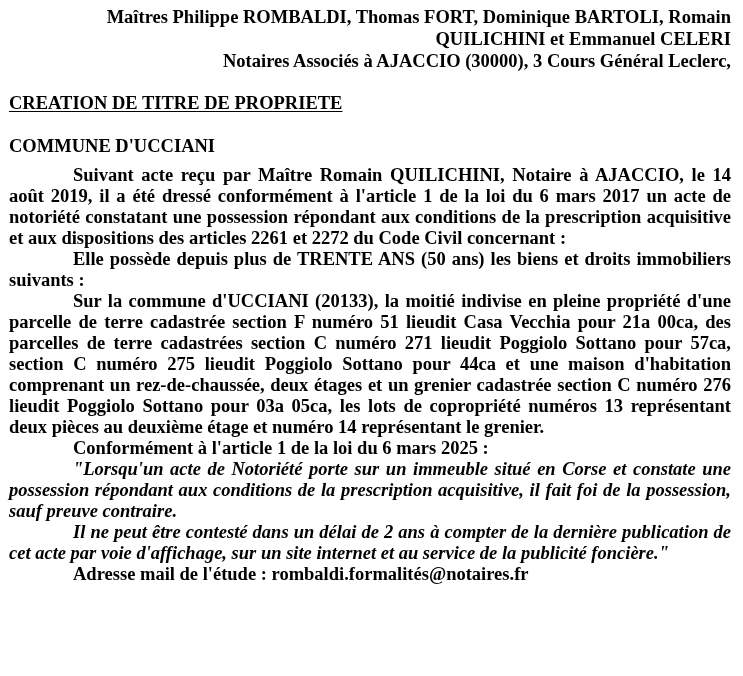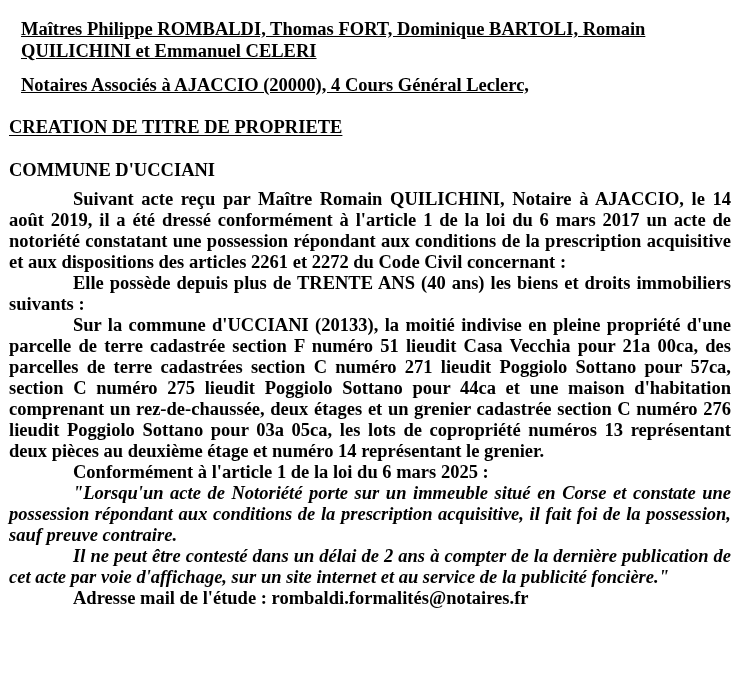--- a/index.html
+++ b/index.html
@@ -13,24 +13,23 @@
     font-weight: 700;
     font-size: 18.5px;
     overflow: hidden;
   }
   .page {
     width: 743px;
     height: 676px;
     padding: 6px 12px 0 9px;
   }
   .header p {
-    margin: 12px;
-    text-align: left;
+    margin: 0;
+    text-align: right;
     line-height: 22px;
-    text-decoration: underline;
   }
   .doc-title {
     margin: 20px 0 0 0;
     text-align: left;
     line-height: 22px;
   }
   .doc-title .underlined {
     text-decoration: underline;
     text-underline-offset: 2px;
   }
@@ -52,30 +51,30 @@
     font-style: italic;
   }
 </style>
 </head>
 <body>
 
 <div class="page">
 
   <div class="header">
     <p>Maîtres Philippe ROMBALDI, Thomas FORT, Dominique BARTOLI, Romain QUILICHINI et Emmanuel CELERI</p>
-    <p>Notaires Associés à AJACCIO (20000), 4 Cours Général Leclerc,</p>
+    <p>Notaires Associés à AJACCIO (30000), 3 Cours Général Leclerc,</p>
   </div>
 
   <p class="doc-title"><span class="underlined">CREATION DE TITRE DE PROPRIETE</span></p>
 
   <p class="doc-subtitle">COMMUNE D'UCCIANI</p>
 
   <div class="body-text">
     <p>Suivant acte reçu par Maître Romain QUILICHINI, Notaire à AJACCIO, le 14 août 2019, il a été dressé conformément à l'article 1 de la loi du 6 mars 2017 un acte de notoriété constatant une possession répondant aux conditions de la prescription acquisitive et aux dispositions des articles 2261 et 2272 du Code Civil concernant :</p>
-    <p>Elle possède depuis plus de TRENTE ANS (40 ans) les biens et droits immobiliers suivants :</p>
+    <p>Elle possède depuis plus de TRENTE ANS (50 ans) les biens et droits immobiliers suivants :</p>
     <p>Sur la commune d'UCCIANI (20133), la moitié indivise en pleine propriété d'une parcelle de terre cadastrée section F numéro 51 lieudit Casa Vecchia pour 21a 00ca, des parcelles de terre cadastrées section C numéro 271 lieudit Poggiolo Sottano pour 57ca, section C numéro 275 lieudit Poggiolo Sottano pour 44ca et une maison d'habitation comprenant un rez-de-chaussée, deux étages et un grenier cadastrée section C numéro 276 lieudit Poggiolo Sottano pour 03a 05ca, les lots de copropriété numéros 13 représentant deux pièces au deuxième étage et numéro 14 représentant le grenier.</p>
     <p>Conformément à l'article 1 de la loi du 6 mars 2025 :</p>
     <p class="quote">"Lorsqu'un acte de Notoriété porte sur un immeuble situé en Corse et constate une possession répondant aux conditions de la prescription acquisitive, il fait foi de la possession, sauf preuve contraire.</p>
     <p class="quote">Il ne peut être contesté dans un délai de 2 ans à compter de la dernière publication de cet acte par voie d'affichage, sur un site internet et au service de la publicité foncière."</p>
     <p>Adresse mail de l'étude : rombaldi.formalités@notaires.fr</p>
   </div>
 
 </div>
 
 </body></html>

